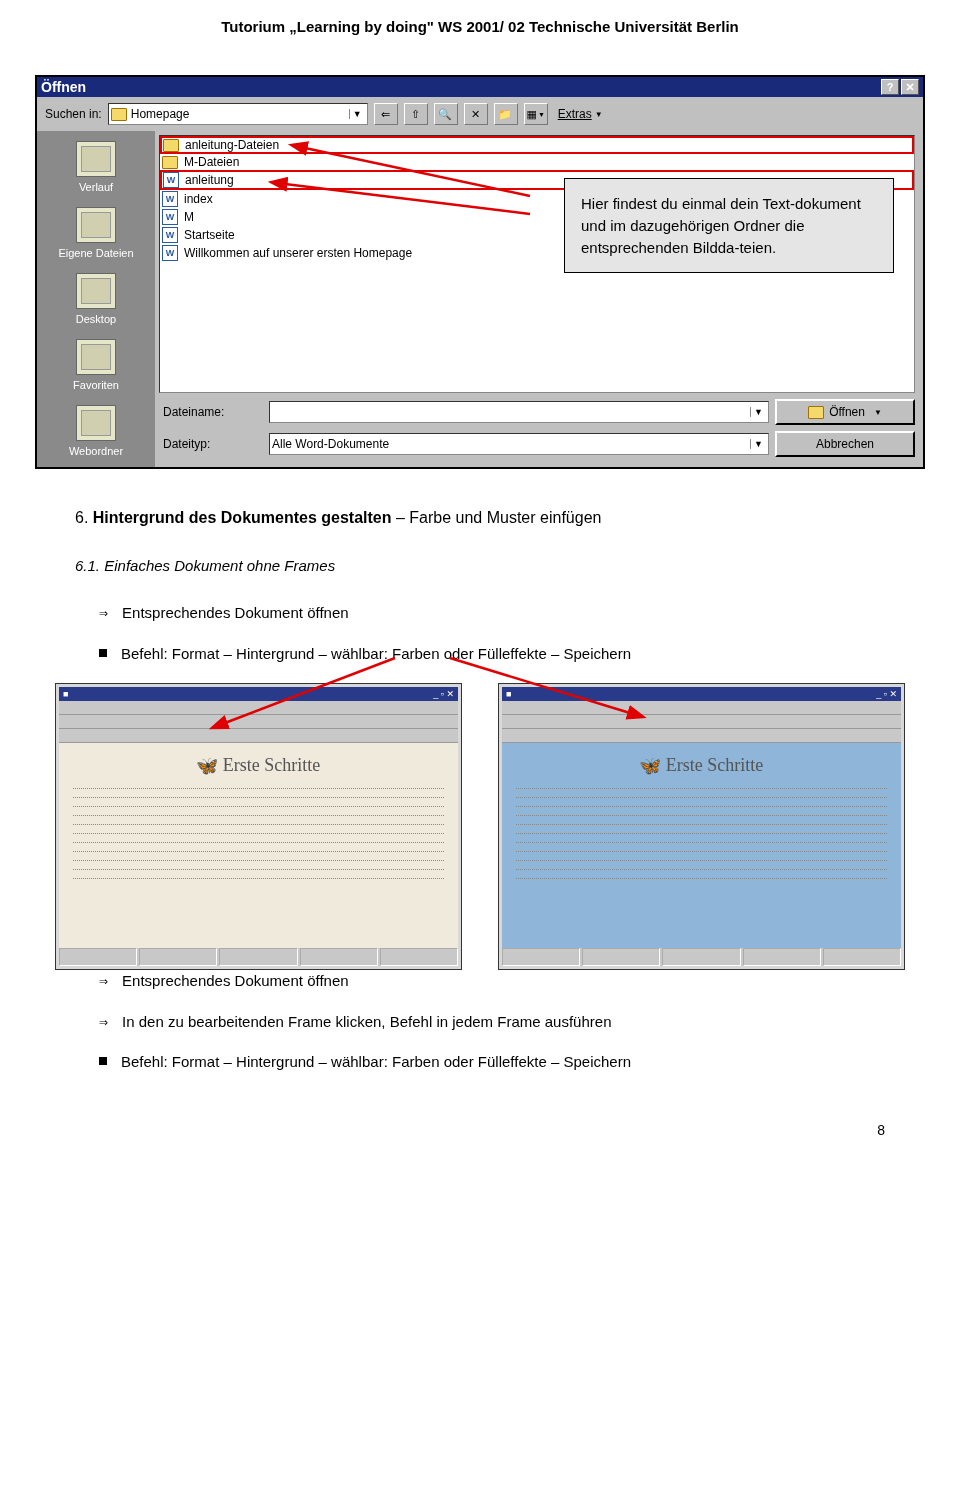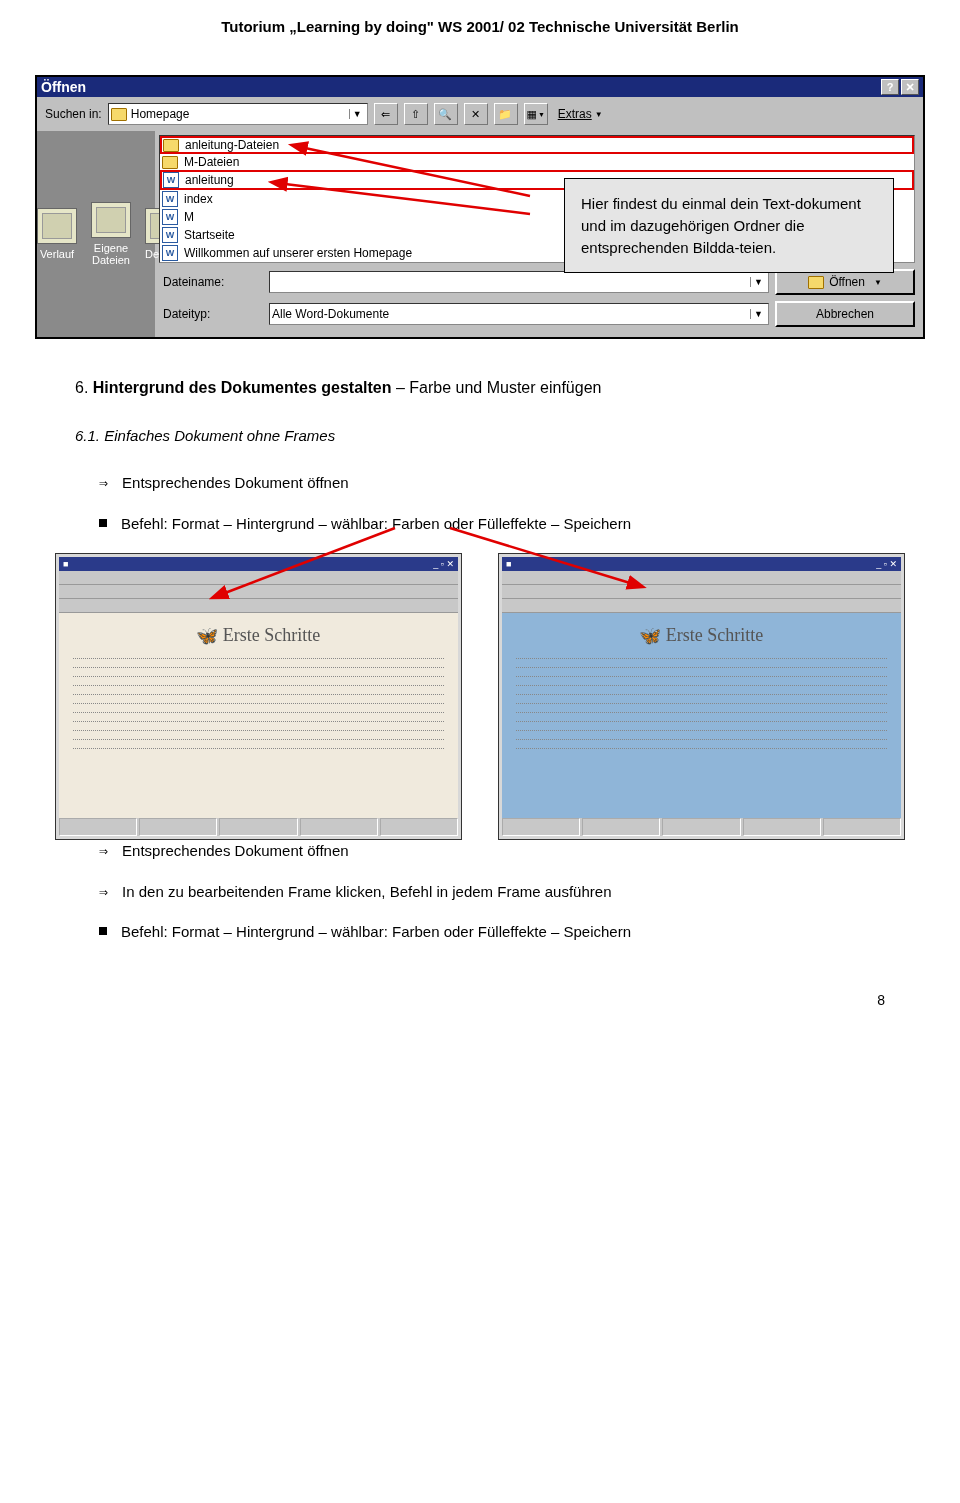--- a/index.html
+++ b/index.html
@@ -74,21 +74,21 @@
     border: 1px solid #fff;
     border-right-color: #777; border-bottom-color: #777;
     display:flex; align-items:center; justify-content:center;
     font-size:11px; cursor:pointer;
   }
   .body-area { display:flex; }
   .places {
     width: 118px;
     background: #8a8a8a;
     padding: 10px 0;
-    display:flex; flex-direction:row; gap:14px;
+    display:flex; flex-direction:column; gap:14px;
     align-items:center;
   }
   .place-item { color:#fff; font-size:11px; text-align:center; cursor:pointer; }
   .place-icon {
     width: 40px; height: 36px;
     margin: 0 auto 4px;
     background: #e6e6c8;
     border: 1px solid #666;
     position:relative;
   }

